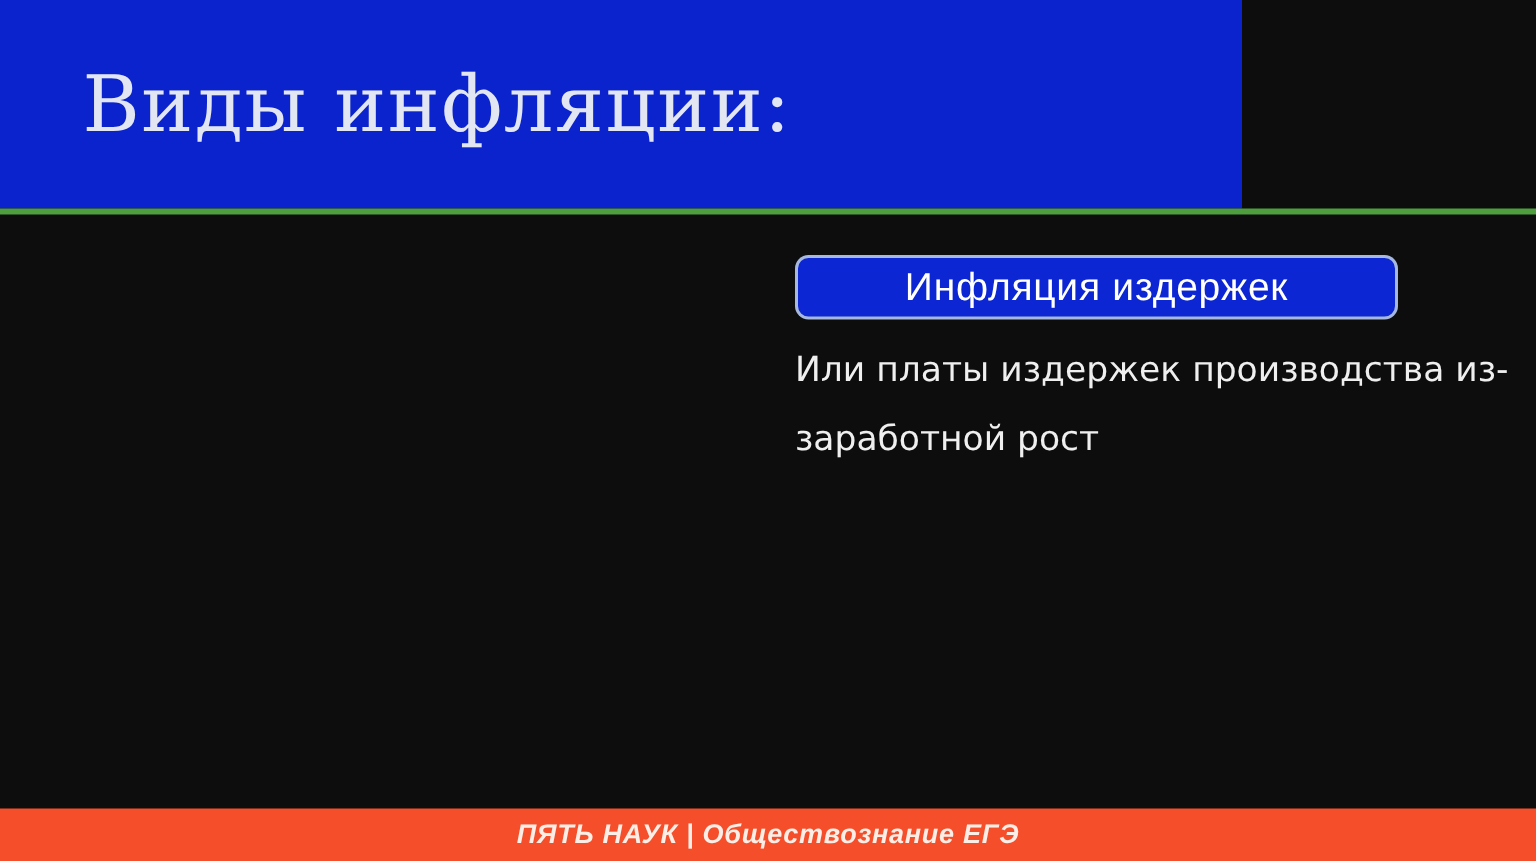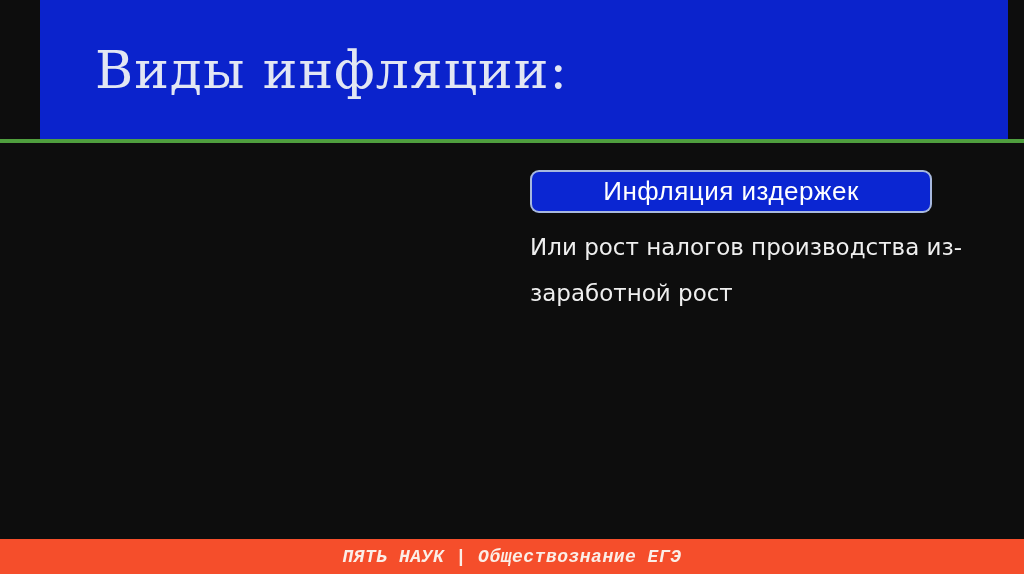--- a/index.html
+++ b/index.html
@@ -11,24 +11,23 @@
     width: 1024px;
     height: 574px;
     background: var(--background, #0d0d0d);
     overflow: hidden;
   }
 
   
   .header-band {
     position: absolute;
     top: 0; left: 0;
-    width: 968px;
+    width: 828px;
     height: 139px;
     background: var(--header-blue, #0b23cc);
-    margin-left: 40px;
   }
   .slide-title {
     position: absolute;
     left: 55px;
     top: 40px;
     font-family: "DejaVu Serif", "Liberation Serif", serif;
     font-weight: normal;
     font-size: 52px;
     letter-spacing: 1px;
     color: var(--title-color, #e2e6f3);
@@ -104,21 +103,21 @@
     position: absolute;
     left: 0; bottom: 0;
     width: 1024px;
     height: 35px;
     background: var(--footer-orange, #f54e2b);
     display: flex;
     align-items: center;
     justify-content: center;
   }
   .footer-brand {
-    font-family: Liberation Mono, monospace;
+    font-family: Liberation Sans, sans-serif;
     font-style: italic;
     font-weight: bold;
     font-size: 18px;
     letter-spacing: 0.5px;
     color: var(--footer-text, #fbeee7);
   }
 </style>
 </head>
 <body>
 
@@ -129,21 +128,21 @@
   </header>
 
   <div class="green-rule"></div>
 
 
   <section class="cost-panel">
     <div class="cost-header">
       <span class="cost-header-label">Инфляция издержек</span>
     </div>
     <div class="cost-body">
-      <p class="line">Или рост налогов производства из-</p>
+      <p class="line">Или платы издержек производства из-</p>
       <p class="line">заработной рост</p>
     </div>
   </section>
 
   <footer class="footer-bar">
     <span class="footer-brand">ПЯТЬ НАУК | Обществознание ЕГЭ</span>
   </footer>
 
 </div>
 

